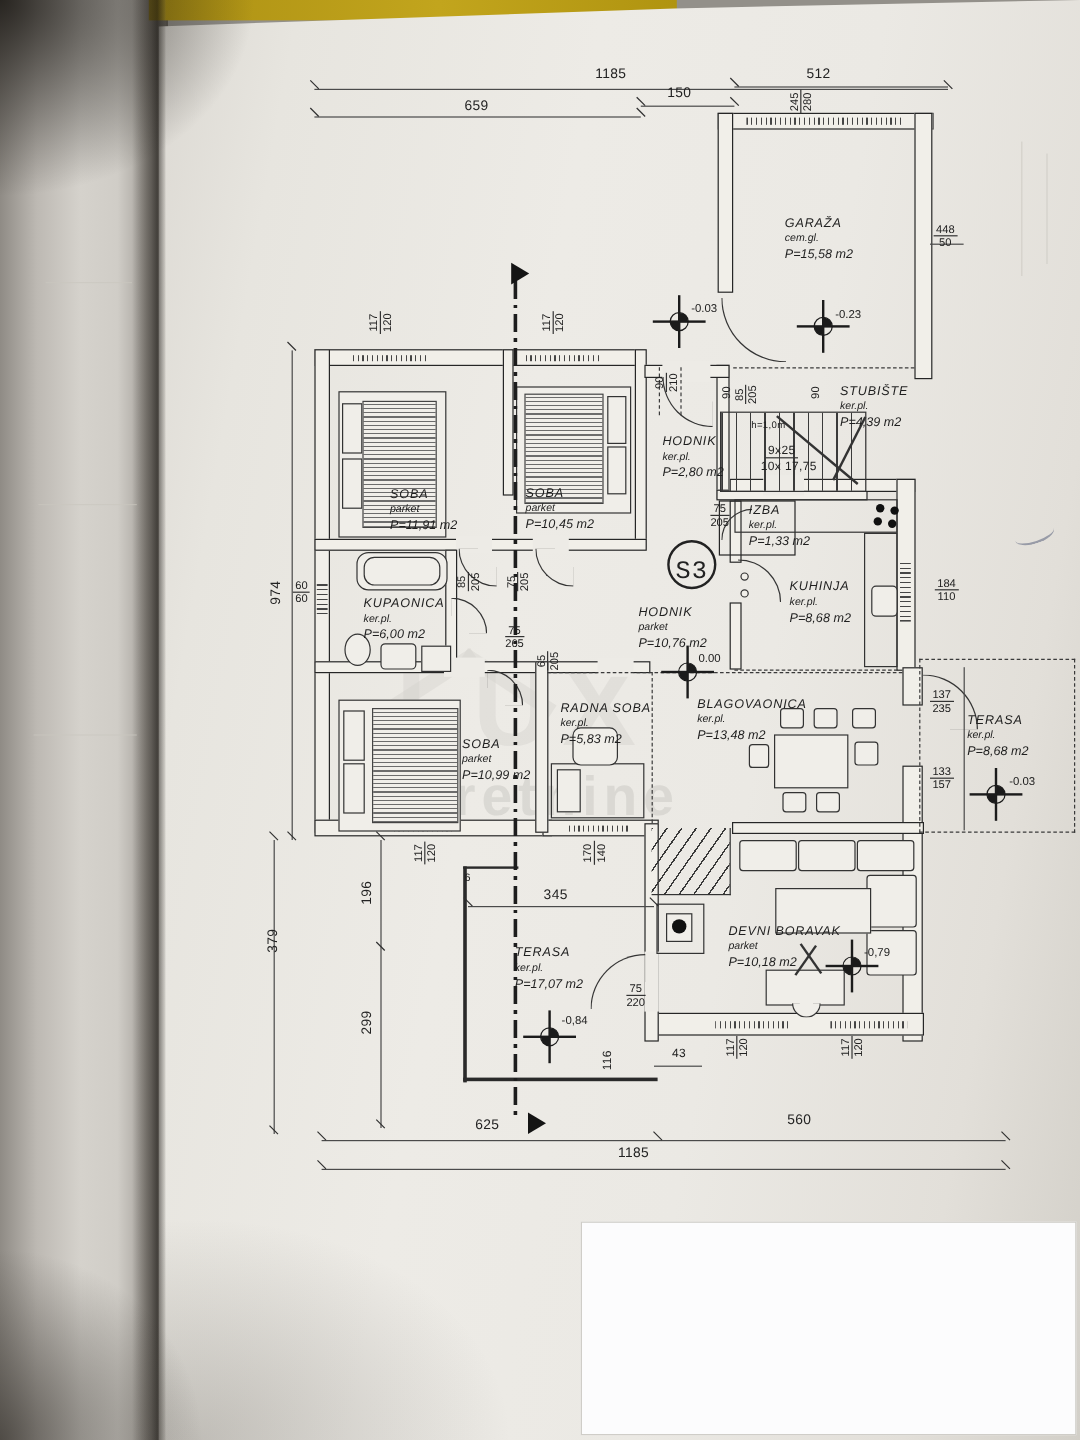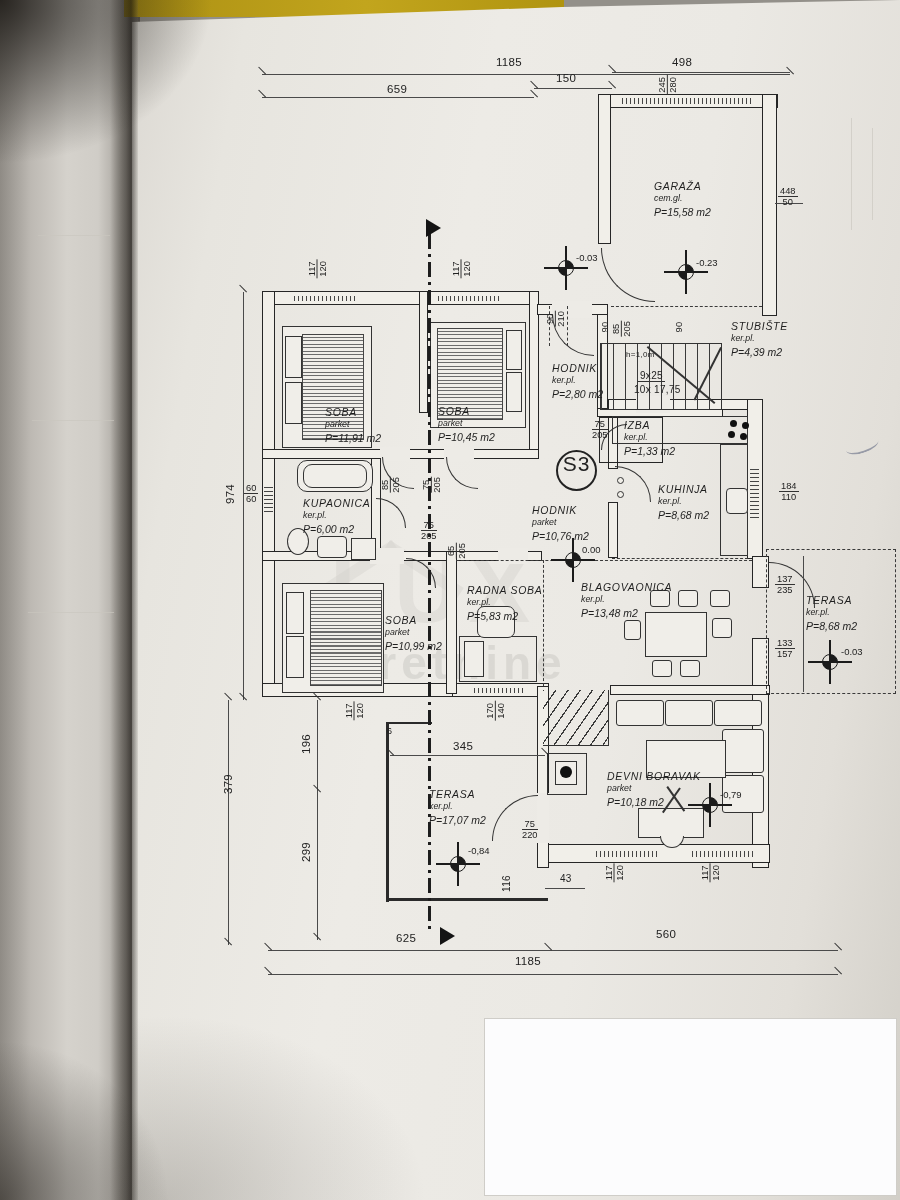--- a/index.html
+++ b/index.html
@@ -54,21 +54,21 @@
   .frac .ft{display:block;border-bottom:1px solid #333;padding:0 2px;}
   .frac .fb{display:block;}
   .em{position:absolute;width:44px;height:44px;}
   .em i{position:absolute;background:#1b1b1b;}
   .em .eh{left:0;top:21.4px;width:44px;height:1.2px;}
   .em .ev{left:21.4px;top:0;width:1.2px;height:44px;}
   .em b{position:absolute;left:14px;top:14px;width:16px;height:16px;border:1.5px solid #1b1b1b;border-radius:50%;
     background:conic-gradient(#1b1b1b 0 90deg,transparent 90deg 180deg,#1b1b1b 180deg 270deg,transparent 270deg 360deg);}
   .elabel{position:absolute;font-size:9.5px;color:#1d1d1d;white-space:nowrap;}
   .s3{position:absolute;left:556px;top:450px;width:41px;height:41px;border:2.2px solid #222;border-radius:50%;
-    display:flex;align-items:flex-start;justify-content:center;font-size:21px;color:#222;letter-spacing:1px;}
+    display:flex;align-items:flex-end;justify-content:center;font-size:21px;color:#222;letter-spacing:1px;font-family:Liberation Mono, monospace;}
   .stair-top{position:absolute;left:600px;top:343px;width:122px;height:67px;border:1.3px solid #333;
     background:repeating-linear-gradient(90deg,#3a3a3a 0 1.2px,transparent 1.2px 12px);}
   .stair-dn{position:absolute;left:543px;top:690px;width:66px;height:56px;border-right:1.3px solid #333;border-bottom:1.3px solid #333;
     background:repeating-linear-gradient(125deg,#3a3a3a 0 1.2px,transparent 1.2px 10px);}
   .wm-logo{position:absolute;left:330px;top:538px;font-size:92px;font-weight:bold;color:rgba(213,211,206,.48);letter-spacing:8px;}
   .wm-text{position:absolute;left:284px;top:636px;font-size:46px;font-weight:bold;color:rgba(205,203,198,.58);letter-spacing:5px;}
   .wm-roof{position:absolute;height:12px;background:rgba(211,209,204,.42);transform-origin:0 0;}
   .whitebox{position:absolute;left:484px;top:1018px;width:413px;height:178px;background:#fcfcfd;border:1px solid #cfcdc8;}
   .squiggle{position:absolute;left:845px;top:438px;width:34px;height:15px;border-bottom:2px solid #868b9b;border-radius:50%;transform:rotate(-18deg);opacity:.8;}
 </style>
@@ -245,21 +245,21 @@
   <div class="tk" style="left:543px;top:946px"></div>
   <div class="tk" style="left:833px;top:946px"></div>
   <div class="tk" style="left:263px;top:970px"></div>
   <div class="tk" style="left:833px;top:970px"></div>
   <div class="tk" style="left:385px;top:751px"></div>
   <div class="tk" style="left:540px;top:751px"></div>
 
   <div class="lbl big" style="left:496px;top:56px">1185</div>
   <div class="lbl big" style="left:387px;top:83px">659</div>
   <div class="lbl big" style="left:556px;top:72px">150</div>
-  <div class="lbl big" style="left:672px;top:56px">498</div>
+  <div class="lbl big" style="left:672px;top:56px">512</div>
   <div class="frac rotv" style="left:658px;top:74px">
       <span class="ft">245</span>
       <span class="fb">280</span>
     </div>
   <div class="frac" style="left:778px;top:186px">
       <span class="ft">448</span>
       <span class="fb">50</span>
     </div>
   <div class="frac rotv" style="left:308px;top:258px">
       <span class="ft">117</span>
@@ -359,21 +359,21 @@
   <div class="room" style="left:438px;top:405px">
       <div class="nm">SOBA</div>
       <div class="fl">parket</div>
       <div class="ar">P=10,45 m2</div>
     </div>
   <div class="room" style="left:552px;top:362px">
       <div class="nm">HODNIK</div>
       <div class="fl">ker.pl.</div>
       <div class="ar">P=2,80 m2</div>
     </div>
-  <div class="room" style="left:731px;top:320px">
+  <div class="room" style="left:700px;top:320px">
       <div class="nm">STUBIŠTE</div>
       <div class="fl">ker.pl.</div>
       <div class="ar">P=4,39 m2</div>
     </div>
   <div class="room" style="left:654px;top:180px">
       <div class="nm">GARAŽA</div>
       <div class="fl">cem.gl.</div>
       <div class="ar">P=15,58 m2</div>
     </div>
   <div class="room" style="left:624px;top:419px">

